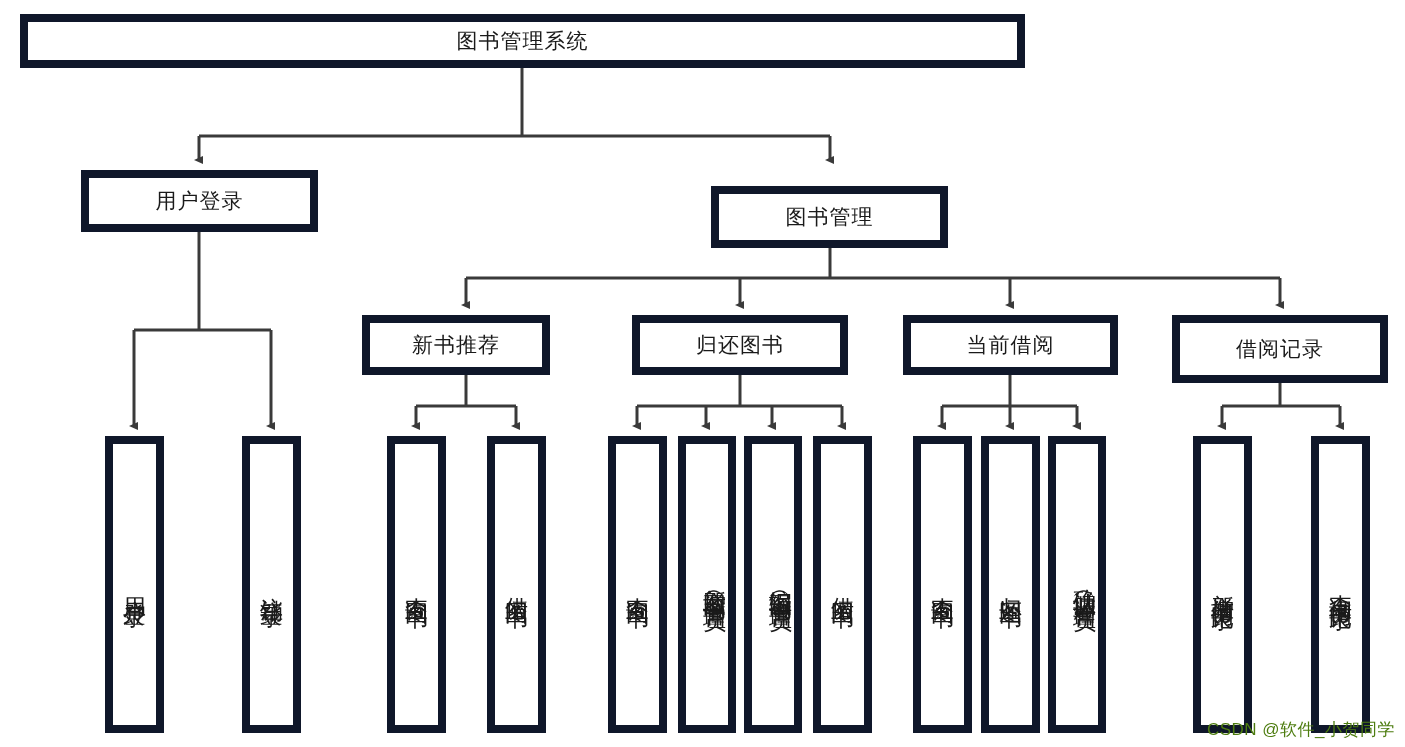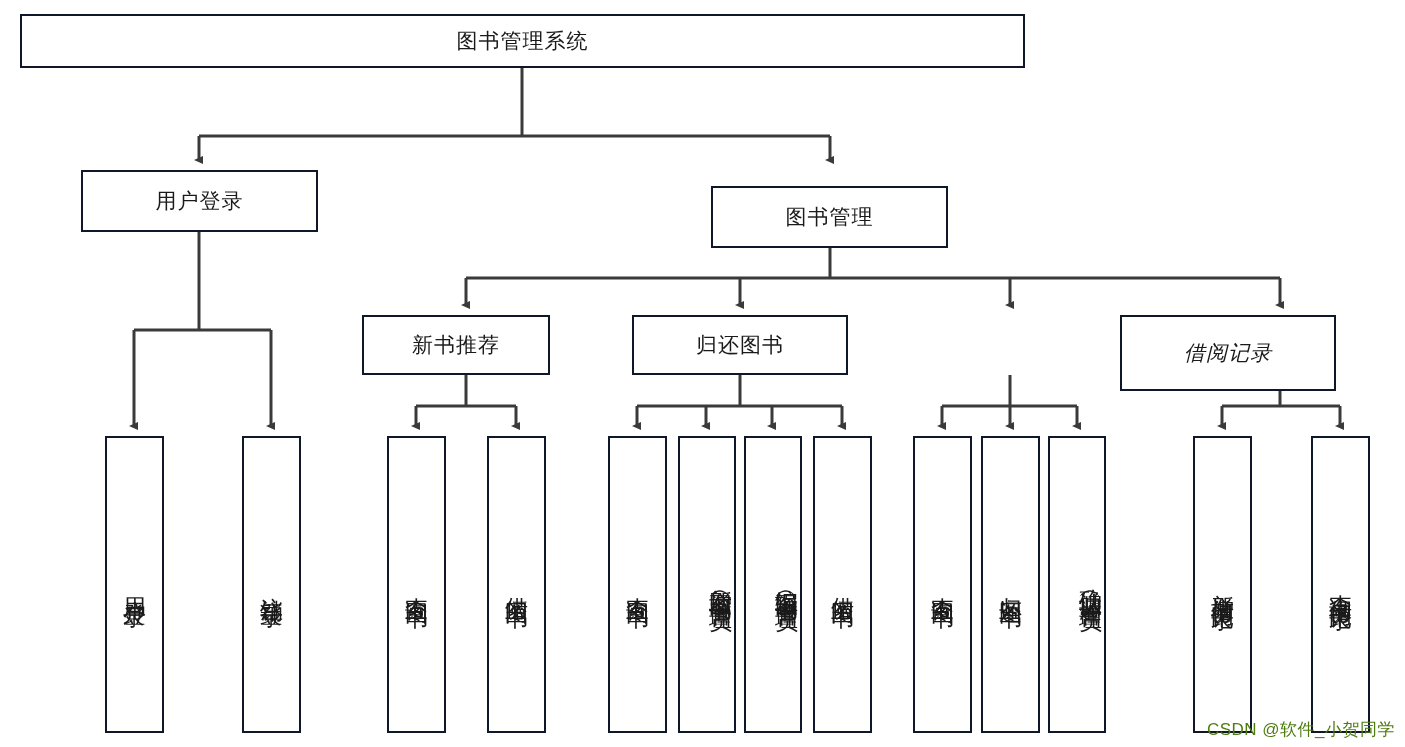--- a/index.html
+++ b/index.html
@@ -14,21 +14,21 @@
     position: relative;
     width: 1405px;
     height: 747px;
     background: #ffffff;
     overflow: hidden;
   }
   .node {
     position: absolute;
     box-sizing: border-box;
     background: #ffffff;
-    border: 2px solid #0f172a;
+    border: 8px solid #0f172a;
     display: flex;
     align-items: center;
     justify-content: center;
     color: #1a1a1a;
   }
   .node-h {
     font-size: 21px;
     letter-spacing: 1px;
     line-height: 1.2;
   }
@@ -128,21 +128,24 @@
   <div class="node node-h" style="left:711px; top:170px; width:237px; height:62px;margin-top:16px;">
     <span>图书管理</span>
   </div>
 
   <div class="node node-h" style="left:362px; top:315px; width:188px; height:60px;align-items:center;">
     <span>新书推荐</span>
   </div>
   <div class="node node-h" style="left:632px; top:315px; width:216px; height:60px;">
     <span>归还图书</span>
   </div>
-  <div class="node node-h" style="left:1120px; top:315px; width:216px; height:76px;font-style:italic;">
+  <div class="node node-h" style="left:903px; top:315px; width:215px; height:60px;">
+    <span>当前借阅</span>
+  </div>
+  <div class="node node-h" style="left:1172px; top:315px; width:216px; height:68px;">
     <span>借阅记录</span>
   </div>
 
   <div class="node node-v leaf-tall" style="left:105px; top:436px; width:59px; height:297px;">
     <span>用户登录</span>
   </div>
   <div class="node node-v leaf-tall" style="left:242px; top:436px; width:59px; height:297px;">
     <span>注销登录</span>
   </div>
 

